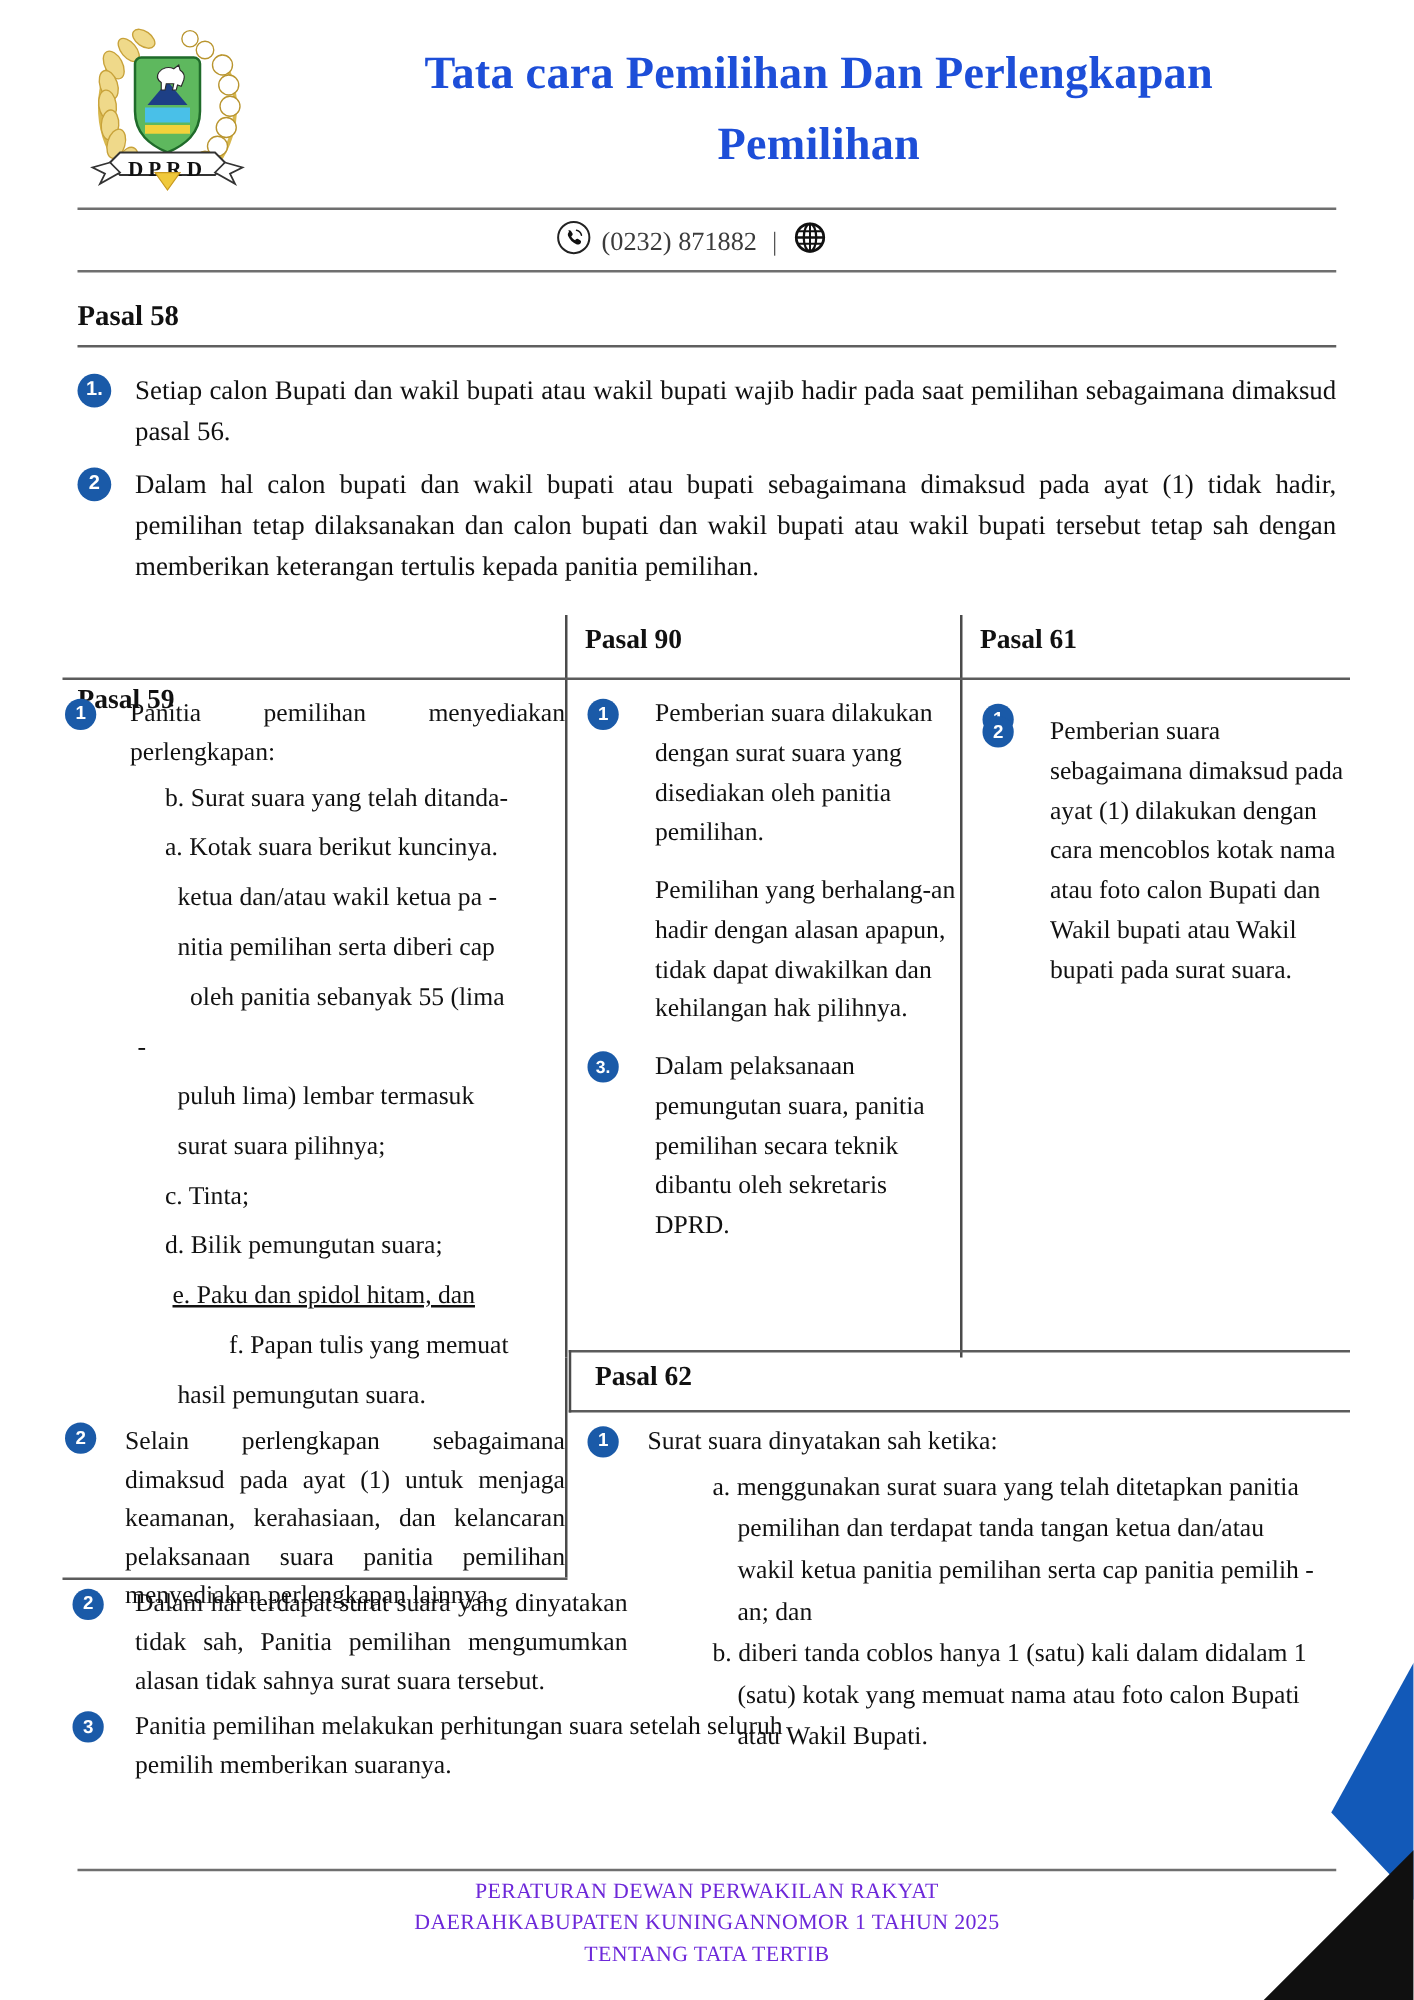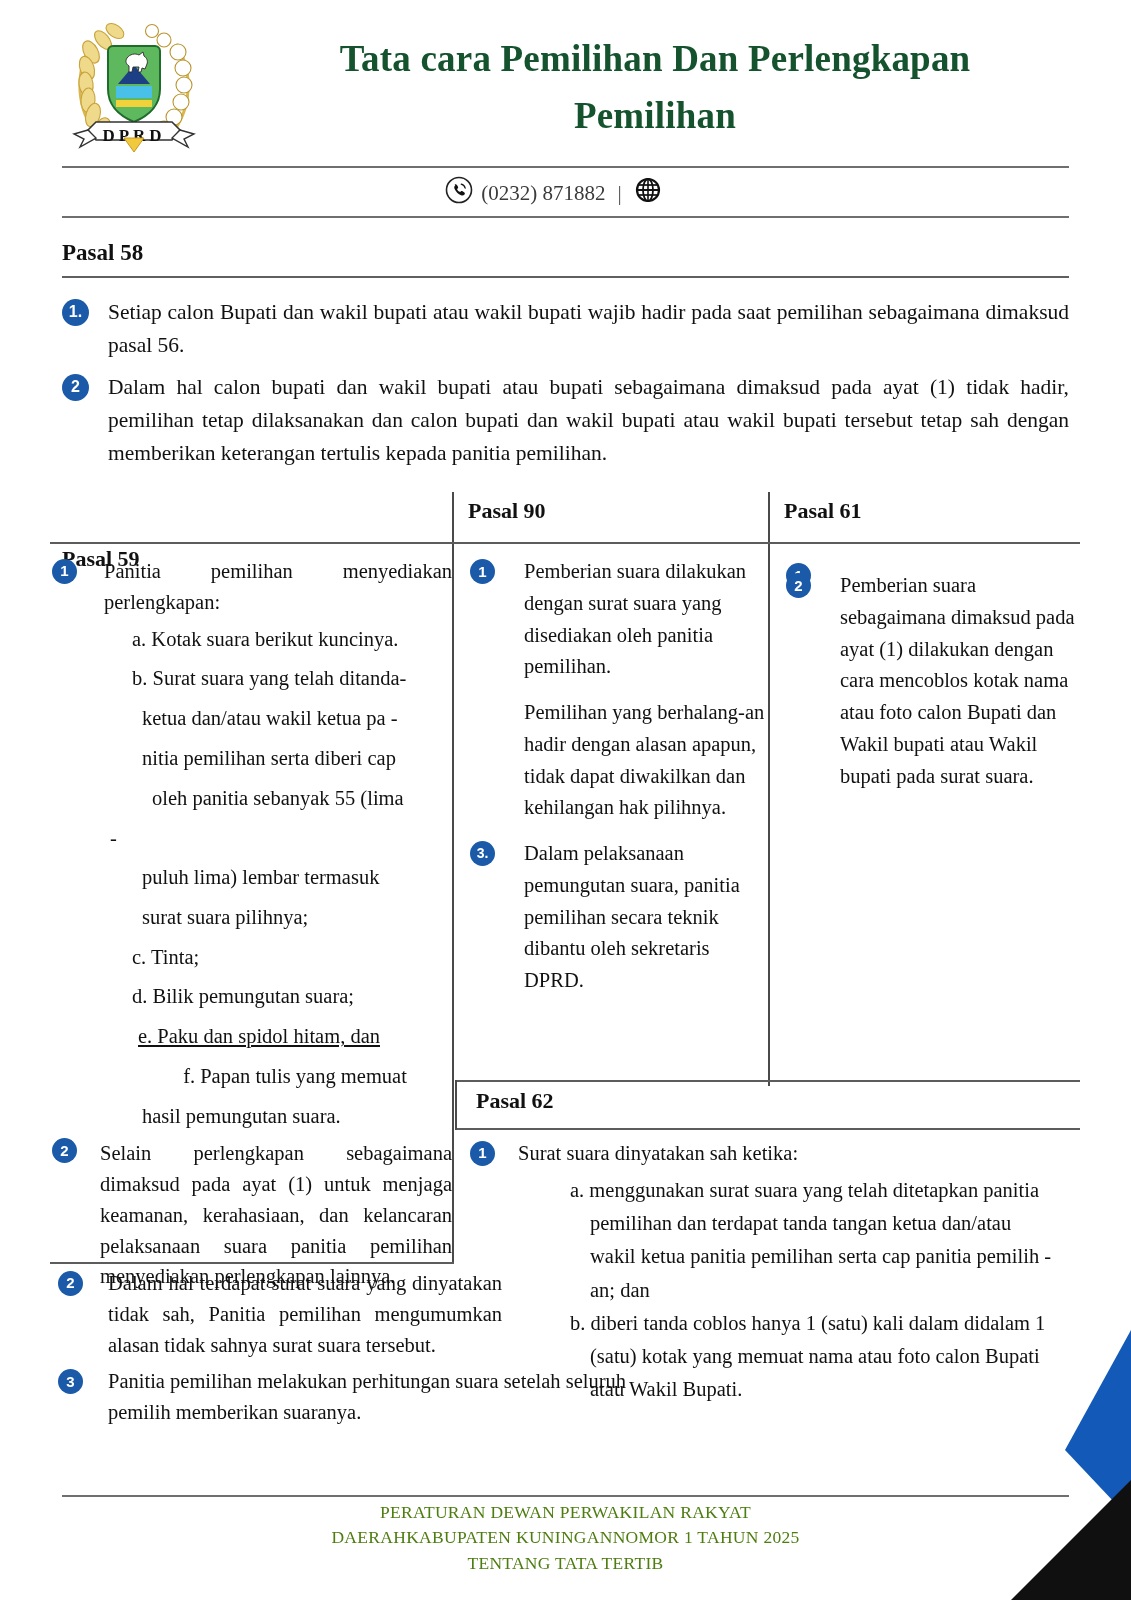--- a/index.html
+++ b/index.html
@@ -9,21 +9,21 @@
     color:#111;
   }
   .page{position:absolute;inset:0;}
 
   
   .header{position:absolute;left:0;top:0;width:1131px;height:160px;}
   .logo{position:absolute;left:58px;top:14px;width:152px;height:148px;}
   .title-wrap{position:absolute;left:225px;top:30px;width:860px;text-align:center;}
   .title-line{
     font-size:37px;font-weight:bold;letter-spacing:.2px;line-height:1.55;
-    color:#14532d;
+    color:#1d4ed8;
   }
 
   .rule{position:absolute;left:62px;width:1007px;height:0;
         border-top:2px solid #6f6f6f;}
   .rule-top{top:166px;}
   .rule-bot{top:216px;}
 
   .contact{
     position:absolute;left:50px;top:172px;width:1007px;height:42px;
     display:flex;align-items:center;justify-content:center;gap:8px;
@@ -68,21 +68,21 @@
   .c62 p{margin:0 0 2px 0;}
 
   
   .lowleft{position:absolute;left:52px;top:1268px;width:450px;font-size:20.5px;line-height:1.5;}
   .lowleft p{margin:0 0 6px 0;}
 
   
   .foot-rule{position:absolute;left:62px;top:1495px;width:1007px;height:0;border-top:2px solid #6f6f6f;}
   .footer{
     position:absolute;left:62px;top:1500px;width:1007px;text-align:center;
-    color:#4d7c0f;font-size:17.5px;line-height:1.45;letter-spacing:.3px;
+    color:#6d28d9;font-size:17.5px;line-height:1.45;letter-spacing:.3px;
   }
 
   
   .corner{position:absolute;right:0;bottom:0;width:160px;height:290px;pointer-events:none;}
 </style>
 </head>
 <body>
 
 <div class="page">
 
@@ -192,22 +192,22 @@
   <div class="col-head" style="left:62px;top:498px;margin-top:48px;">Pasal 59</div>
   <div class="col-head" style="left:468px;top:498px;">Pasal 90</div>
   <div class="col-head" style="left:784px;top:498px;">Pasal 61</div>
   <div class="p62-title">Pasal 62</div>
 
   <div class="c1">
     <div class="clause" style="padding-left:40px;">
       <span class="num sm">1</span>
       <p class="just" style="margin-bottom:2px;">Panitia pemilihan menyediakan perlengkapan:</p>
     </div>
+    <p class="sub2">b. Surat suara yang telah ditanda-</p>
     <p class="sub2">a. Kotak suara berikut kuncinya.</p>
-    <p class="sub2">b. Surat suara yang telah ditanda-</p>
     <p class="sub3">ketua dan/atau wakil ketua pa -</p>
     <p class="sub3">nitia pemilihan serta diberi cap</p>
     <p class="sub3" style="padding-left:88px;">oleh panitia sebanyak 55 (lima</p>
     <p class="sub2" style="padding-left:46px;margin-top:10px;margin-bottom:8px;">-</p>
     <p class="sub3">puluh lima) lembar termasuk</p>
     <p class="sub3">surat suara pilihnya;</p>
     <p class="sub2">c. Tinta;</p>
     <p class="sub2">d. Bilik pemungutan suara;</p>
     <p class="sub2" style="padding-left:74px;text-decoration:underline;">e. Paku dan spidol hitam, dan</p>
     <p class="sub2" style="padding-left:74px;text-align:center;">f. Papan tulis yang memuat</p>

